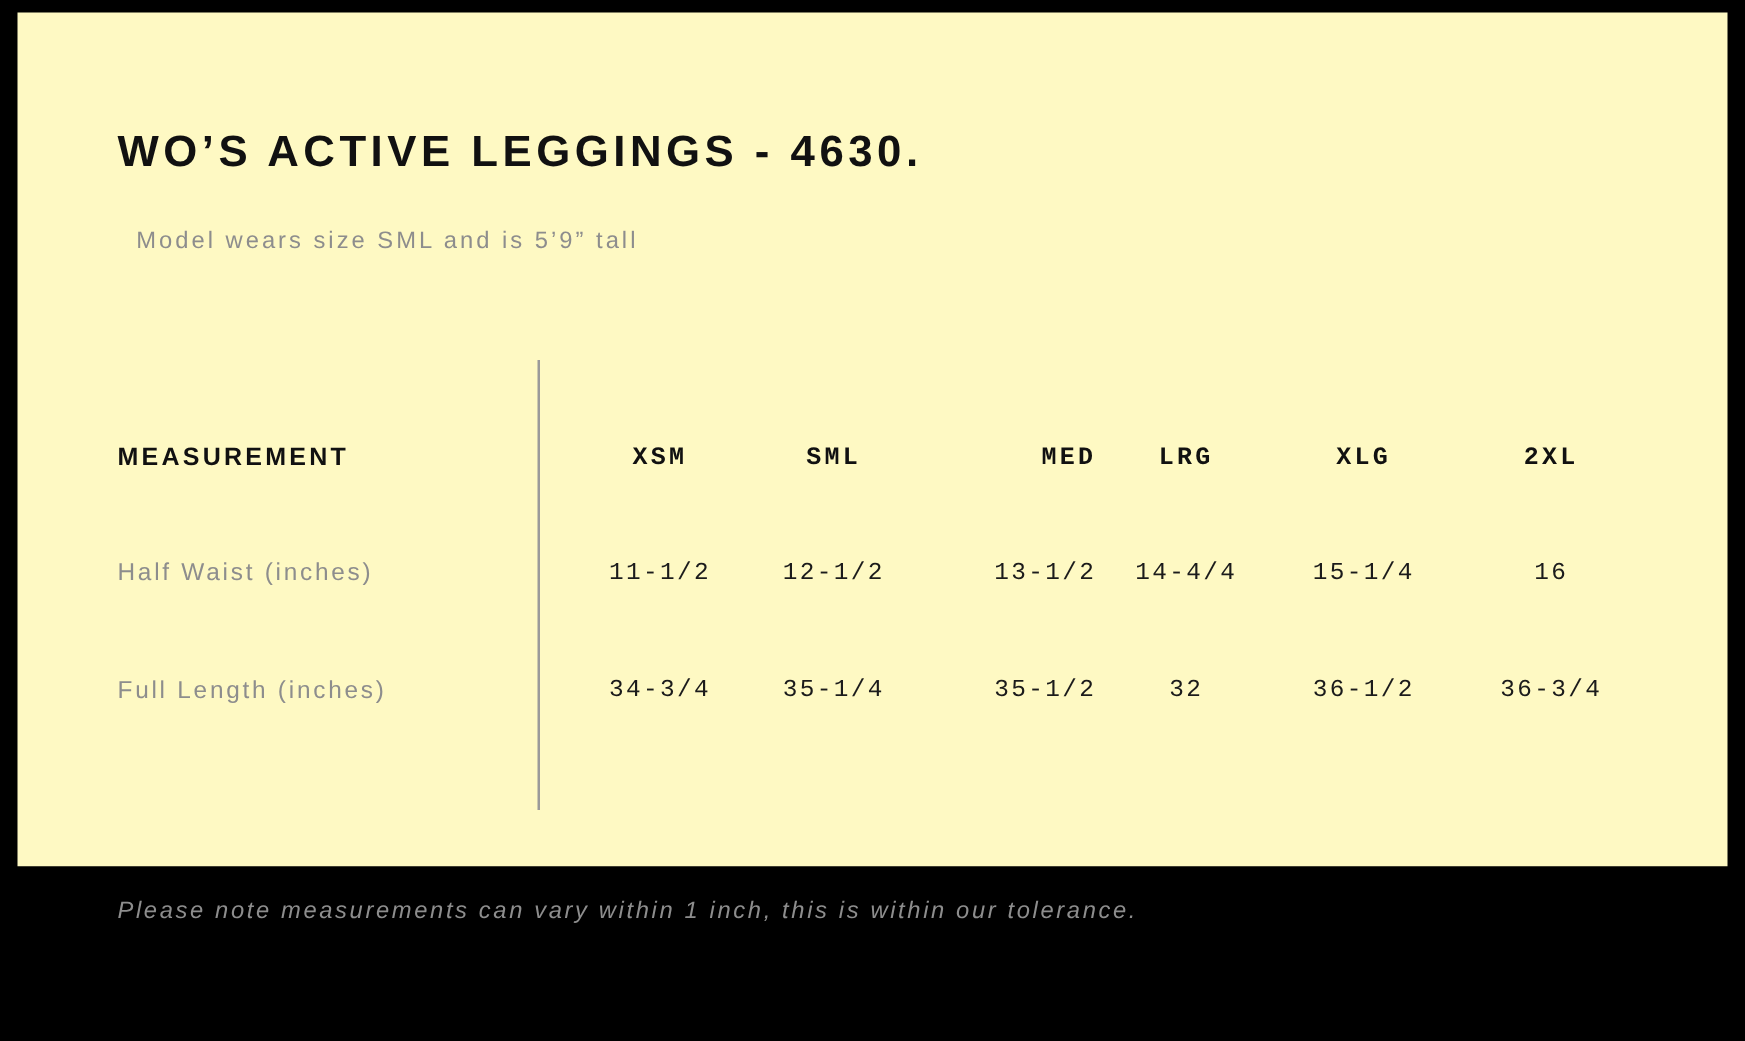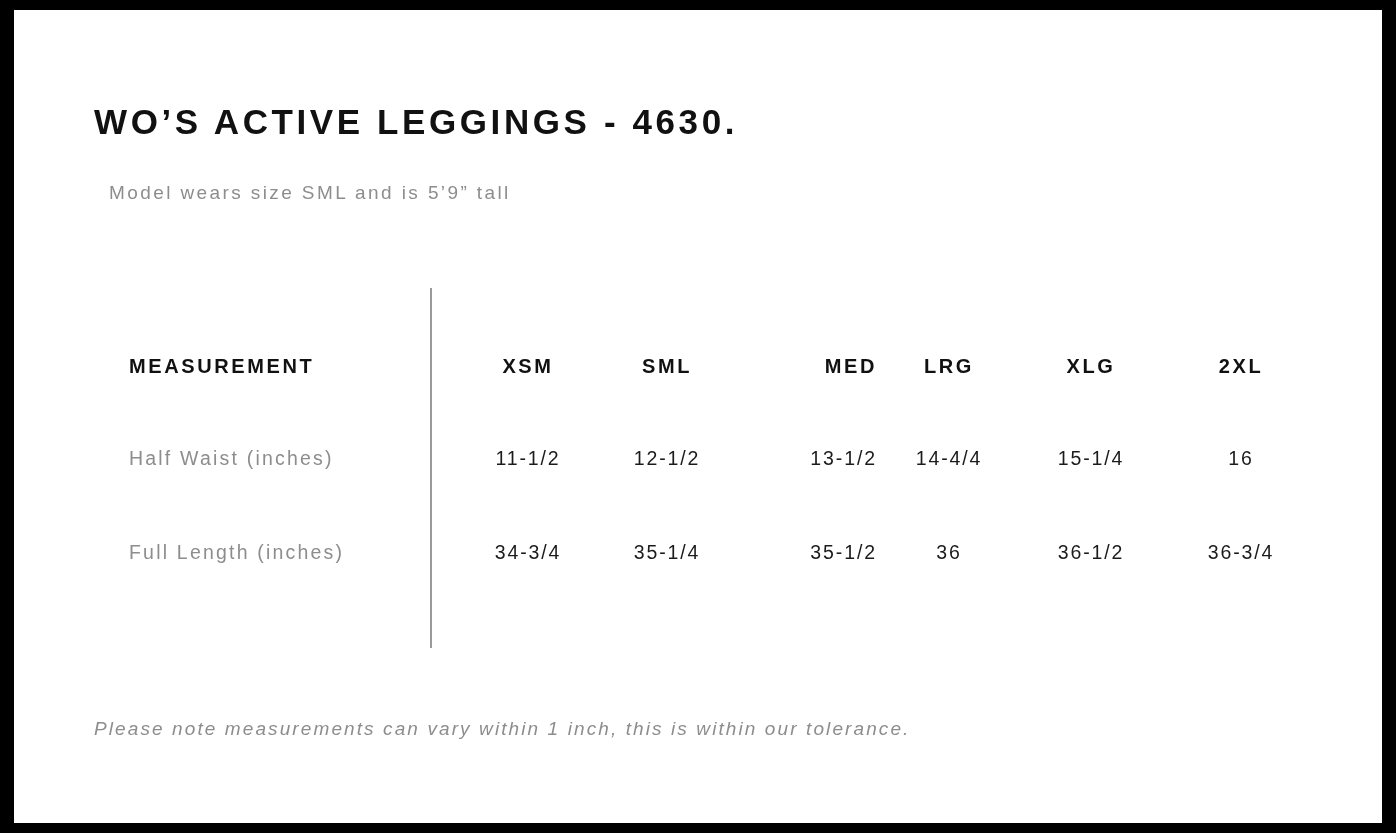--- a/index.html
+++ b/index.html
@@ -11,22 +11,22 @@
     width: 1396px;
     height: 833px;
     font-family: "Liberation Sans", sans-serif;
     overflow: hidden;
   }
   .frame {
     position: absolute;
     left: 14px;
     top: 10px;
     width: 1368px;
-    height: 813px;
-    background: #ffffff;
+    height: 683px;
+    background: #fef9c3;
     box-sizing: border-box;
   }
   .inner {
     position: relative;
     width: 100%;
     height: 100%;
   }
   .title {
     position: absolute;
     left: 80px;
@@ -70,40 +70,40 @@
   .row-0 { top: 437px; }
   .row-1 { top: 531px; }
 
   .cell-label {
     position: absolute;
     left: 80px;
     top: 0;
     font-size: 19.5px;
     letter-spacing: 2.2px;
     white-space: nowrap;
-    margin-left: 35px;
   }
   .row-header .cell-label {
     font-weight: bold;
     color: #111111;
     font-size: 20px;
     letter-spacing: 2.6px;
   }
   .row-0 .cell-label, .row-1 .cell-label {
     color: #8d8d8d;
   }
   .cell-val {
     position: absolute;
     top: 0;
     width: 140px;
     text-align: center;
     font-size: 19.5px;
     letter-spacing: 1.9px;
     color: #1b1b1b;
     white-space: nowrap;
+    font-family: Liberation Mono, monospace;
   }
   .row-header .cell-val {
     font-weight: bold;
     font-size: 20px;
     letter-spacing: 2.6px;
     color: #111111;
   }
   .c0 { left: 444px; }
   .c1 { left: 583px; }
   .c2 { left: 723px; text-align: right; }
@@ -153,21 +153,21 @@
         <div class="cell-val c3">14-4/4</div>
         <div class="cell-val c4">15-1/4</div>
         <div class="cell-val c5">16</div>
       </div>
 
       <div class="row row-1">
         <div class="cell-label">Full Length (inches)</div>
         <div class="cell-val c0">34-3/4</div>
         <div class="cell-val c1">35-1/4</div>
         <div class="cell-val c2">35-1/2</div>
-        <div class="cell-val c3">36</div>
+        <div class="cell-val c3">32</div>
         <div class="cell-val c4">36-1/2</div>
         <div class="cell-val c5">36-3/4</div>
       </div>
 
     </div>
 
     <div class="note">Please note measurements can vary within 1 inch, this is within our tolerance.</div>
 
   </div>
 </div>

